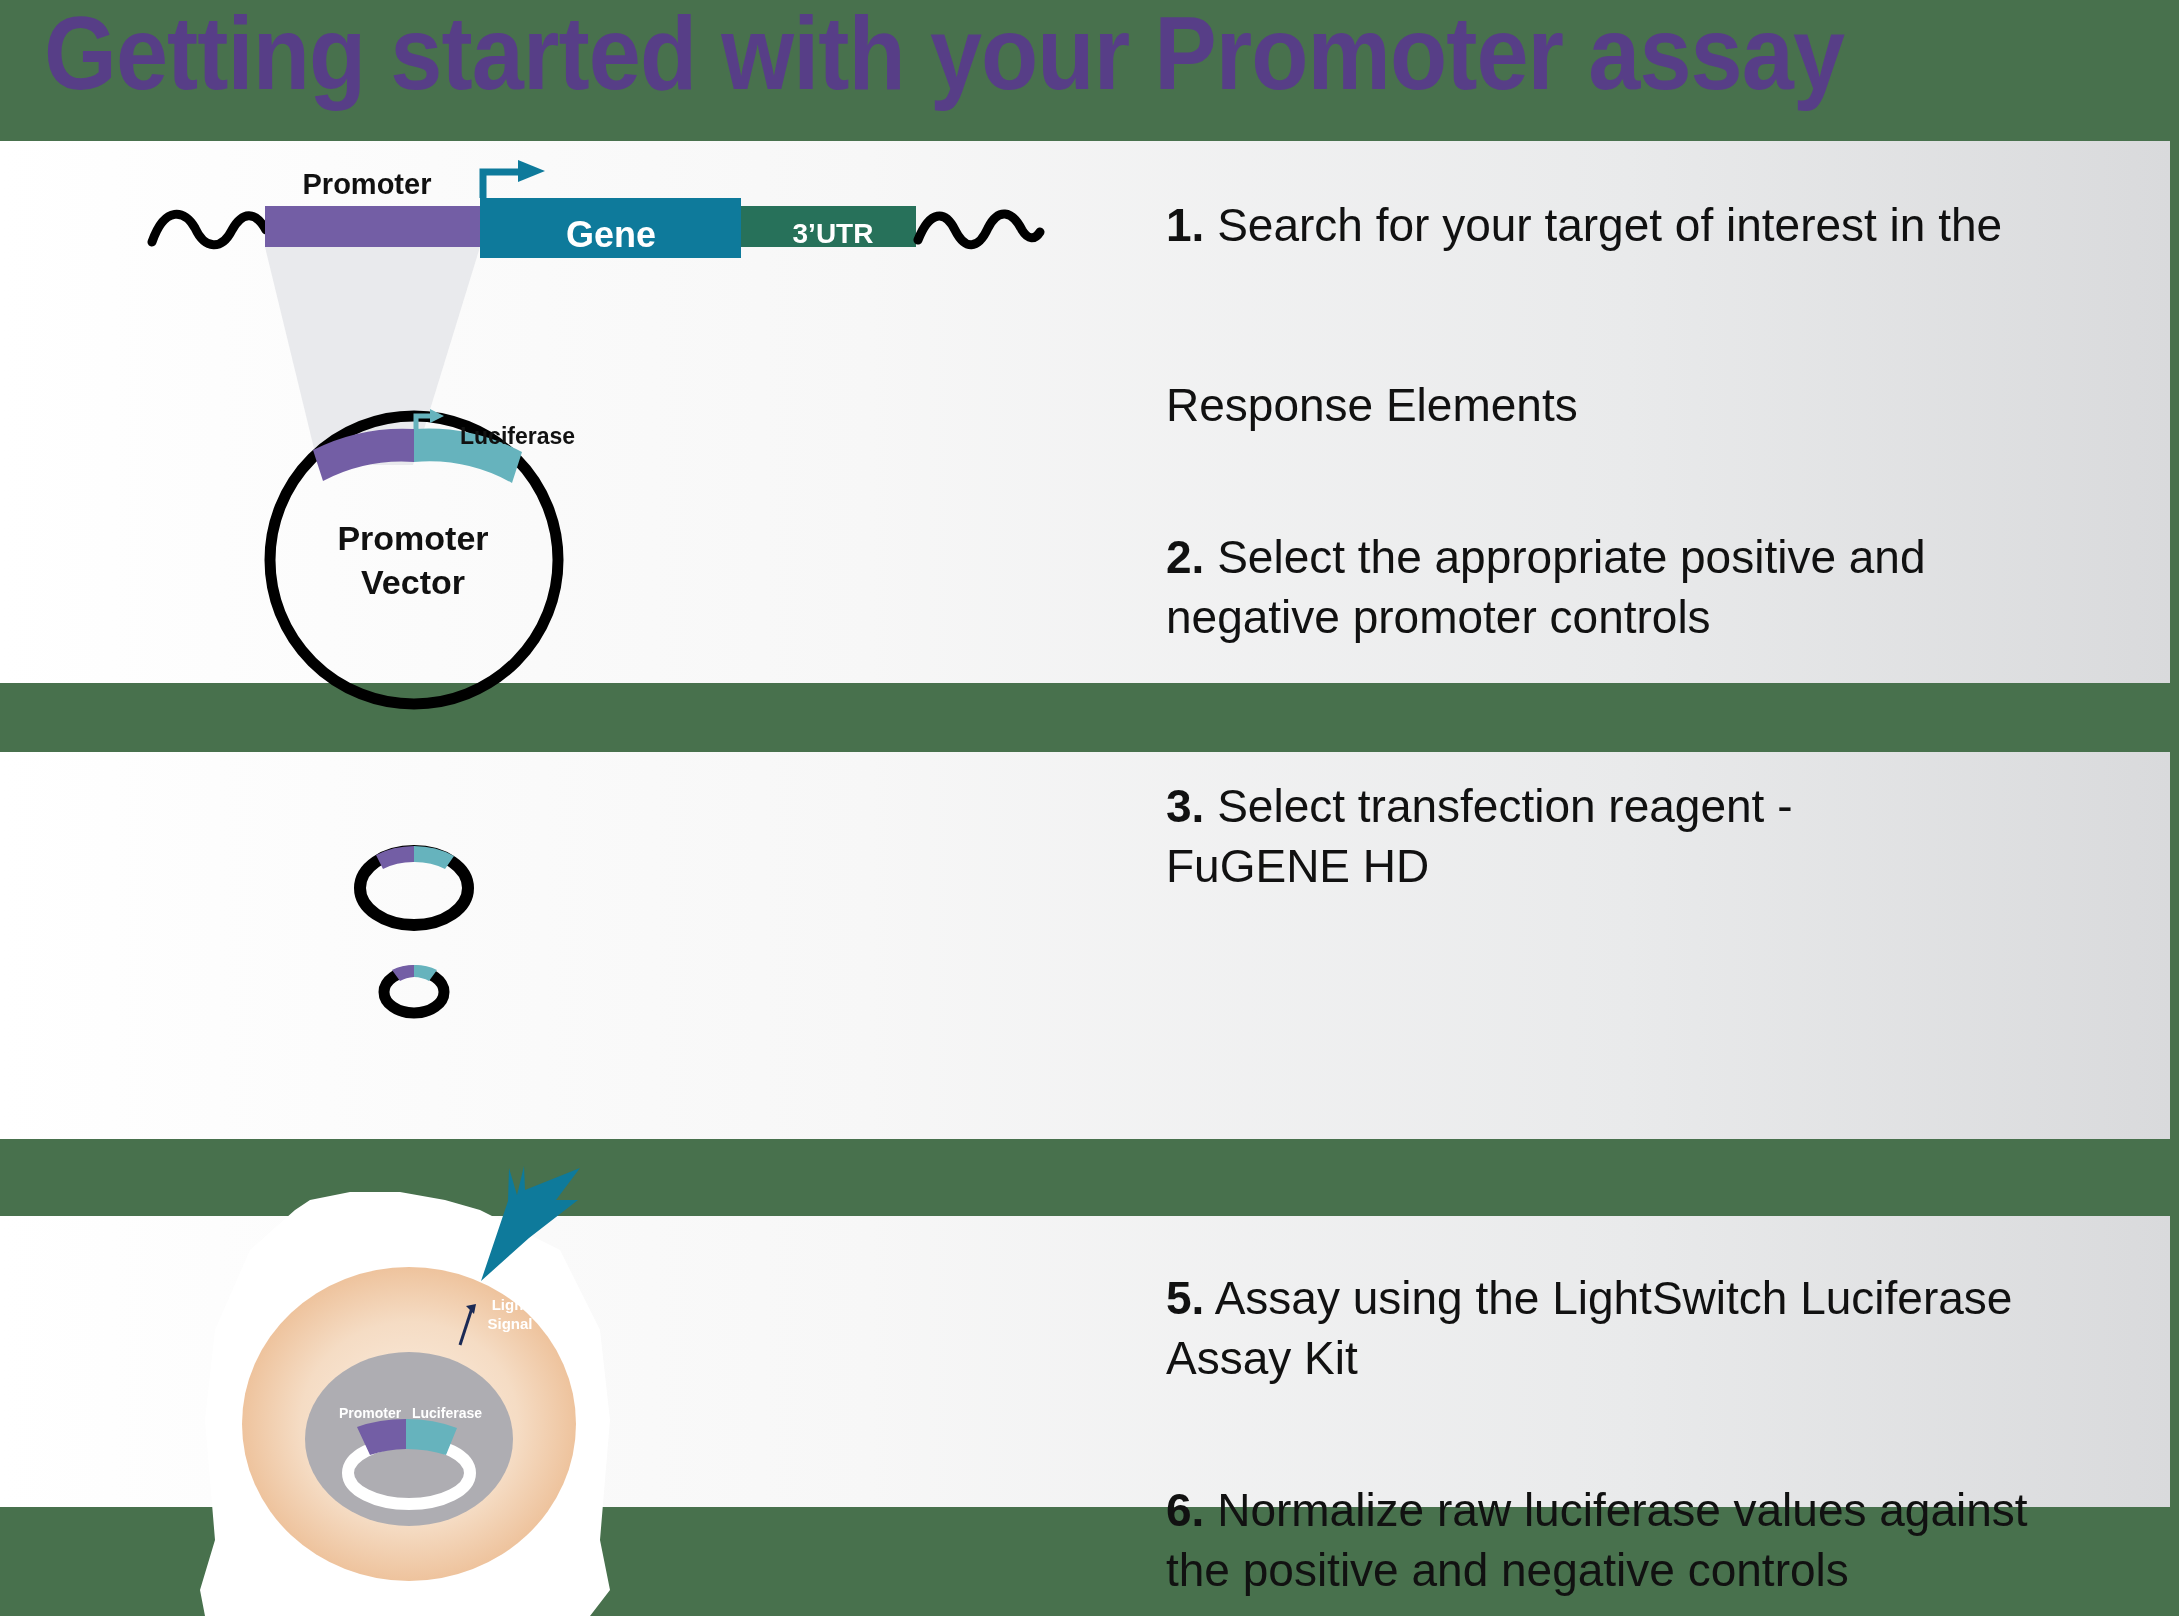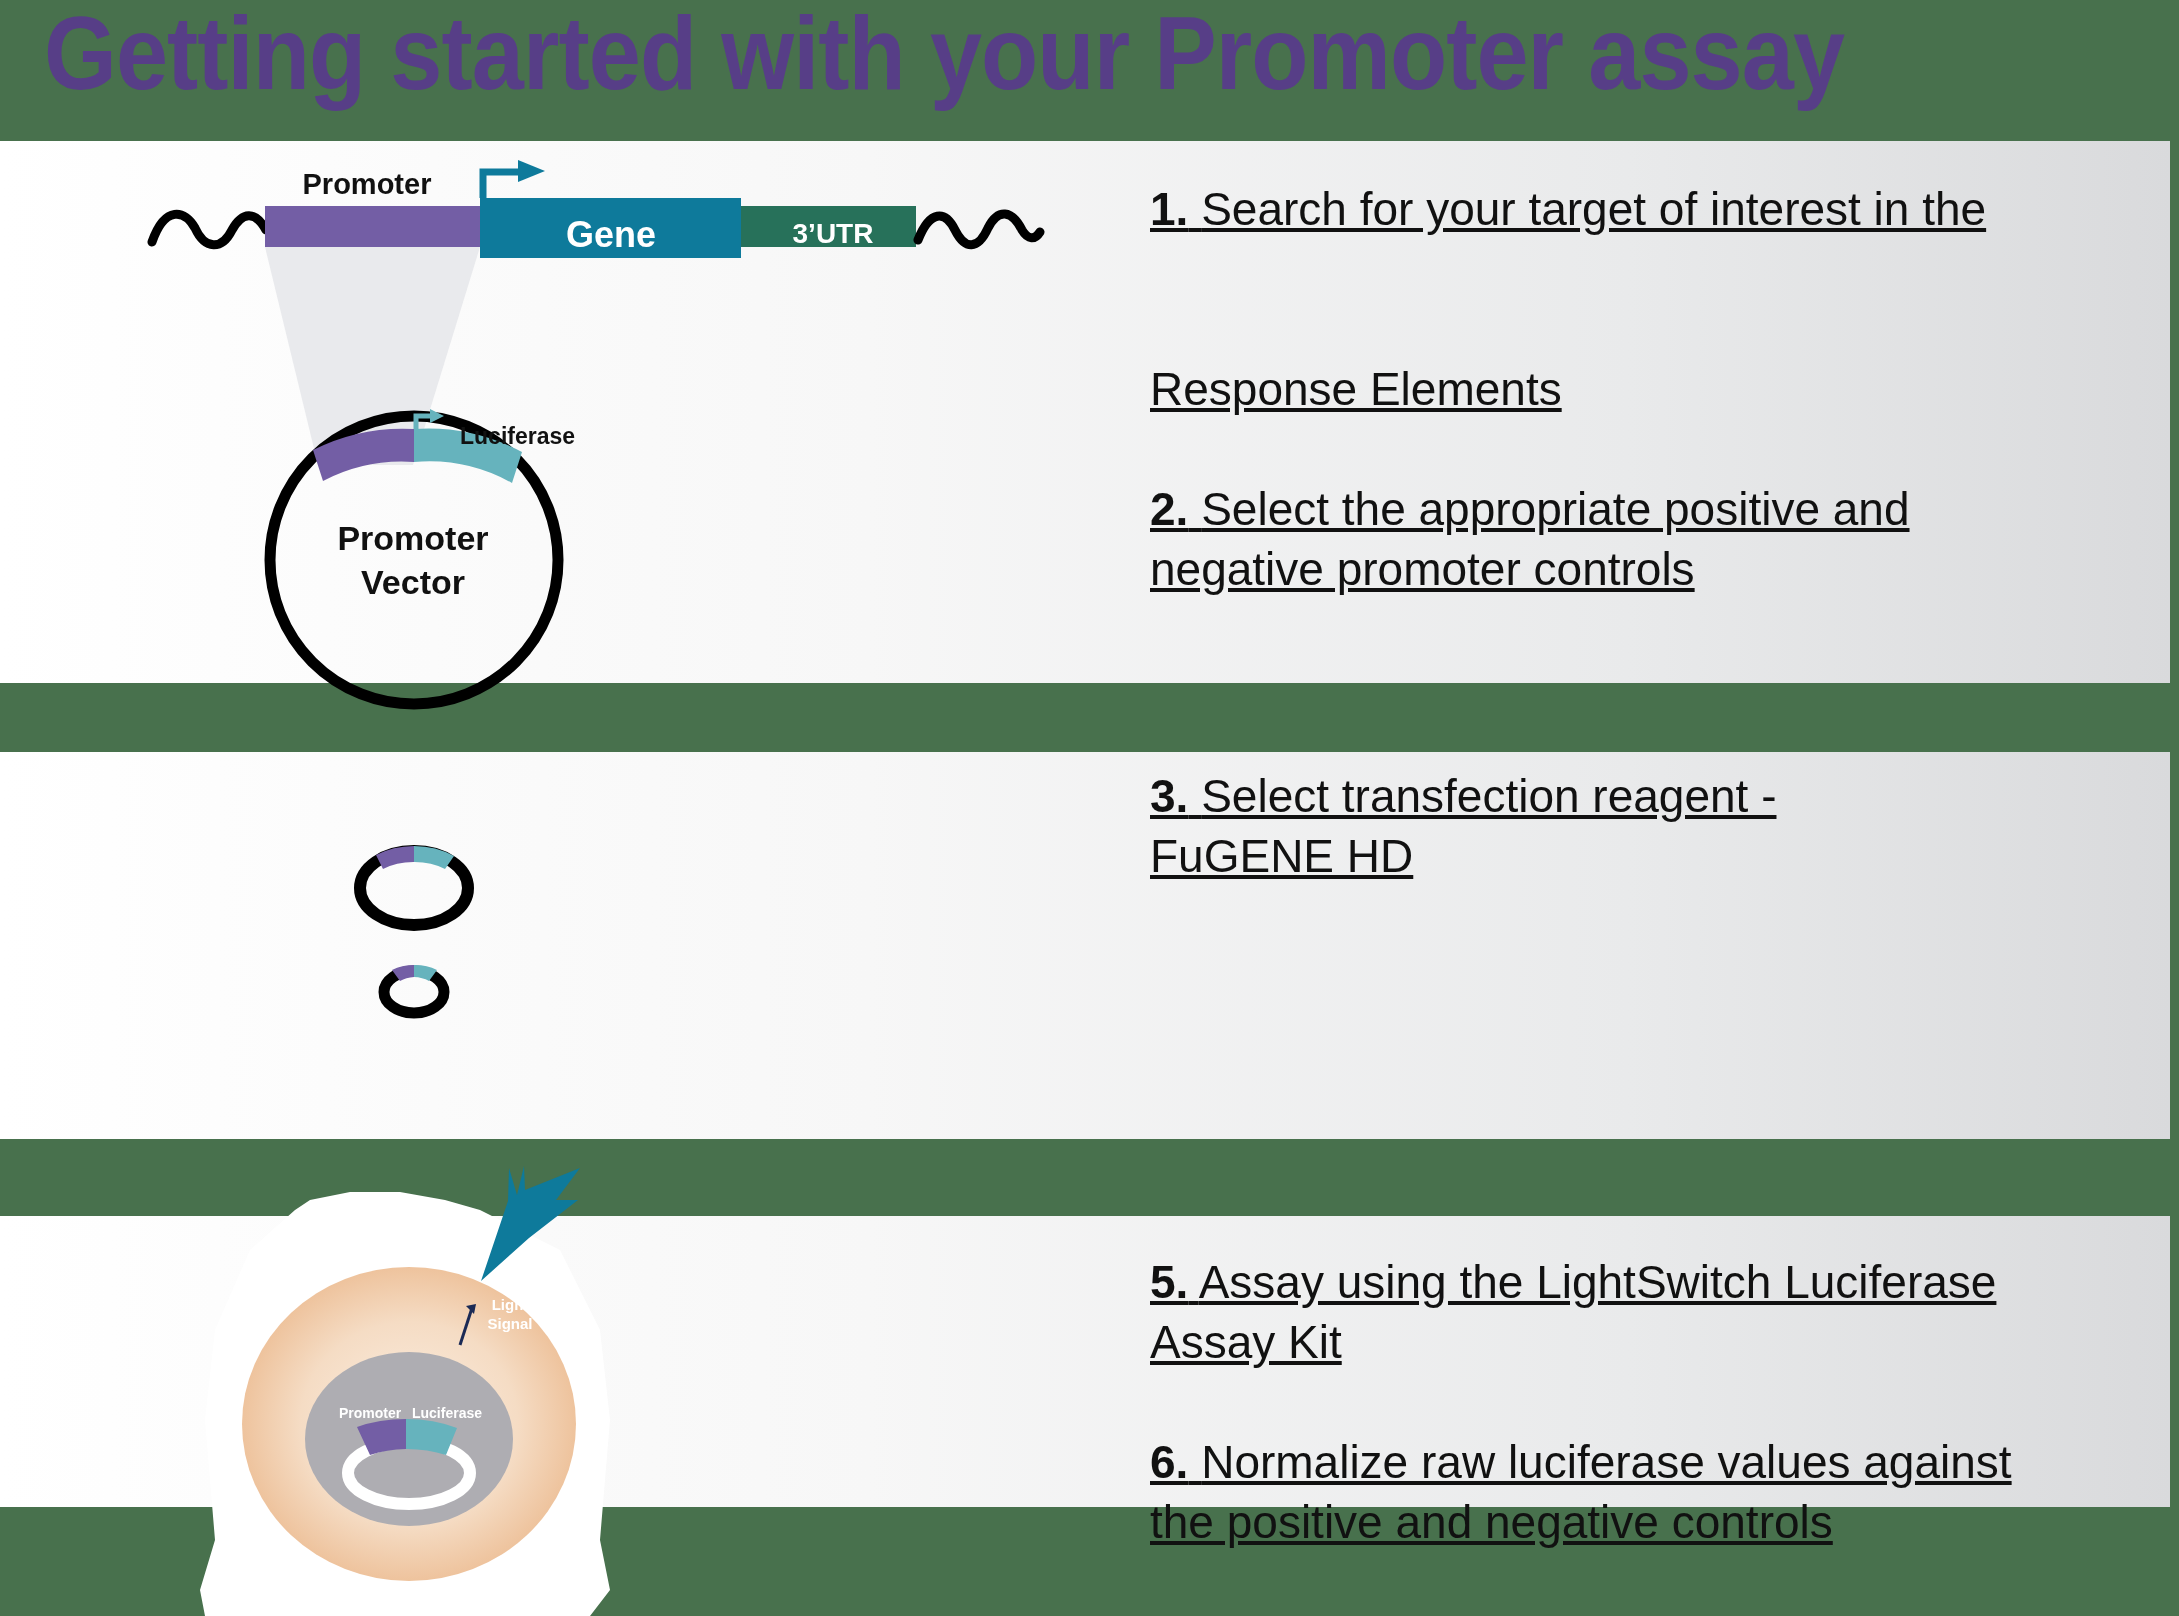--- a/index.html
+++ b/index.html
@@ -3,21 +3,21 @@
 <meta charset="utf-8">
 <style>
   html, body { margin:0; padding:0; }
   body { width:2179px; height:1616px; background:#48714d; position:relative; overflow:hidden; font-family:"Liberation Sans", sans-serif; }
   .title { position:absolute; left:44px; top:-6px; font-size:104px; font-weight:bold; color:#573e87; letter-spacing:-1px; white-space:nowrap; transform:scaleX(0.9); transform-origin:left top; }
   .panel { position:absolute; left:0; width:2170px; background:linear-gradient(to right,#ffffff 0%,#f7f7f7 40%,#e9eaeb 75%,#d9dadc 100%); }
   .p1 { top:141px; height:542px; }
   .p2 { top:752px; height:387px; }
   .p3 { top:1216px; height:291px; }
   .steps { position:absolute; left:1150px; font-size:46px; line-height:60px; color:#111; }
-  .step { margin:0;text-decoration:underline; }
+  .step { margin:16px; }
   .step .num { font-weight:bold; }
   .gap { height:60px; }
   svg { position:absolute; overflow:visible; }
   .lbl { font-family:"Liberation Sans", sans-serif; font-weight:bold; }
 </style>
 </head>
 <body>
 
 <div class="title">Getting started with your Promoter assay</div>
 
@@ -72,21 +72,21 @@
 <div class="panel p2">
   <svg style="left:0;top:0" width="700" height="387" viewBox="0 752 700 387">
     <ellipse cx="414" cy="888" rx="54" ry="37" fill="none" stroke="#000" stroke-width="12"></ellipse>
     <path d="M376,855 A66,47 0 0 1 414,846 L414,862 A50,34 0 0 0 383,869 Z" fill="#735ea5"></path>
     <path d="M414,846 A66,47 0 0 1 454,856 L445,869 A50,34 0 0 0 414,862 Z" fill="#66b3bd"></path>
     <ellipse cx="414" cy="992" rx="30" ry="21" fill="none" stroke="#000" stroke-width="11"></ellipse>
     <path d="M392,970 A38,27 0 0 1 414,965 L414,977 A26,18 0 0 0 400,981 Z" fill="#735ea5"></path>
     <path d="M414,965 A38,27 0 0 1 437,970 L429,981 A26,18 0 0 0 414,977 Z" fill="#66b3bd"></path>
   </svg>
 
-  <div class="steps" style="top:14px">
+  <div class="steps" style="top:8px">
     <p class="step">
       <span class="num">3.</span>
       <span>Select transfection reagent -</span><br>
       <span>FuGENE HD</span>
     </p>
     <div class="gap"></div>
   </div>
 </div>
 
 <div class="panel p3">

